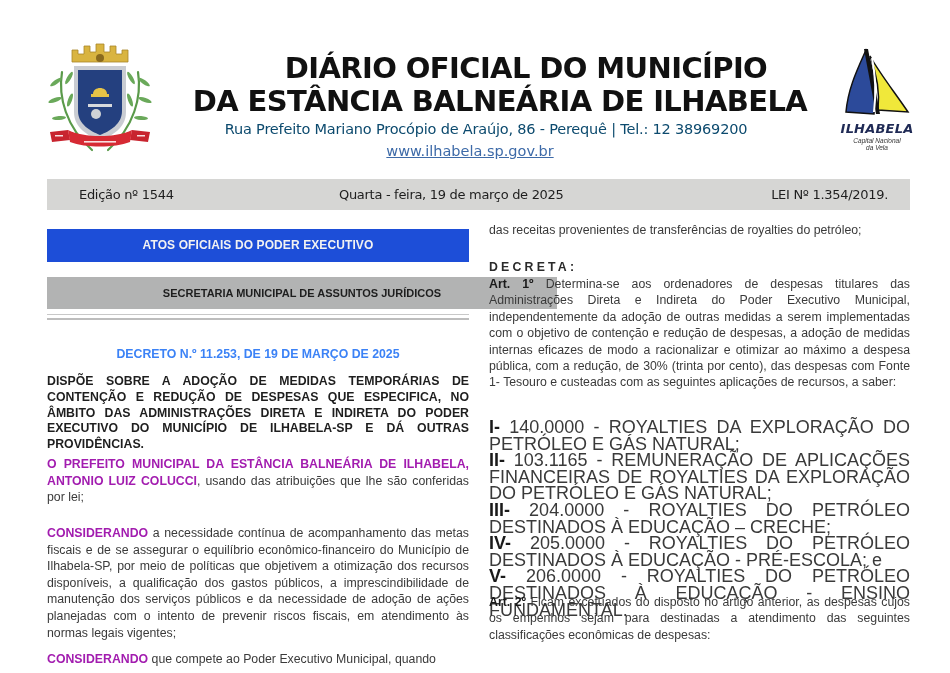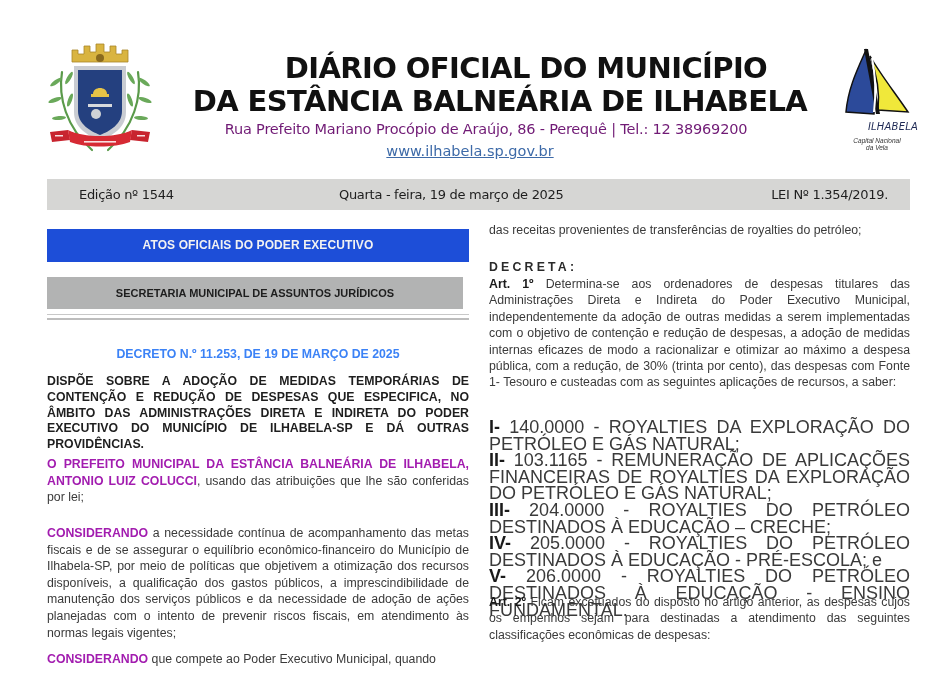--- a/index.html
+++ b/index.html
@@ -3,46 +3,46 @@
 <meta charset="utf-8">
 <style>
   * { box-sizing: border-box; margin: 0; padding: 0; }
   html, body { width: 950px; height: 673px; overflow: hidden; background: #ffffff; }
   body { position: relative; font-family: "Liberation Sans", sans-serif; color: #2a2a2a; }
 
   
   .masthead { position: absolute; left: 0; top: 0; width: 950px; height: 172px; }
   .coat { position: absolute; left: 44px; top: 42px; width: 112px; height: 118px; }
   .brand-logo { position: absolute; left: 836px; top: 48px; width: 82px; height: 110px; }
-  .brand-logo .brand-name { position: absolute; left: 0; top: 73px; width: 82px; text-align: right;
-    font-family: "DejaVu Sans", sans-serif; font-style: italic; font-weight: normal; font-size: 10px; color: #1f2a55; letter-spacing: 0.2px; }
+  .brand-logo .brand-name { position: absolute; left: 0; top: 73px; width: 82px; text-align: center;
+    font-family: "DejaVu Sans", sans-serif; font-style: italic; font-weight: bold; font-size: 13px; color: #1f2a55; letter-spacing: 0.2px; }
   .brand-logo .brand-tag { position: absolute; left: 0; top: 89px; width: 82px; text-align: center;
     font-family: "Liberation Sans", sans-serif; font-style: italic; font-size: 6.5px; line-height: 7px; color: #333; }
 
   .title { position: absolute; left: 170px; width: 620px; text-align: center;
     font-family: "DejaVu Sans", sans-serif; font-weight: bold; color: #111; letter-spacing: -0.6px; white-space: nowrap; }
   .title.l1 { top: 51px; font-size: 29px; left: 216px; }
   .title.l2 { top: 84px; font-size: 29px; left: 190px; }
   .address { position: absolute; left: 196px; top: 121px; width: 580px; text-align: center;
-    font-family: "DejaVu Sans", sans-serif; font-size: 14.5px; color: #701a75; white-space: nowrap; letter-spacing: -0.2px; }
+    font-family: "DejaVu Sans", sans-serif; font-size: 14.5px; color: #0c4a6e; white-space: nowrap; letter-spacing: -0.2px; }
   .website { position: absolute; left: 350px; top: 143px; width: 240px; text-align: center;
     font-family: "DejaVu Sans", sans-serif; font-size: 14.5px; color: #3d6aa8; white-space: nowrap; text-decoration: underline; }
 
   
   .edition-band { position: absolute; left: 47px; top: 179px; width: 863px; height: 31px; background: #d6d6d4; }
   .edition-band span { position: absolute; top: 8px; font-family: "DejaVu Sans", sans-serif; font-size: 13px; color: #1e1e1e; letter-spacing: -0.3px; white-space: nowrap; }
   .ed-num { left: 32px; }
   .ed-date { left: 292px; }
   .ed-law { right: 22px; }
 
   
   .col-left { position: absolute; left: 47px; top: 227px; width: 423px; }
   .bar-dark { position: absolute; left: 0; top: 2px; width: 422px; height: 33px; background: #1d4ed8; color: #f2f2f2;
     font-weight: bold; font-size: 12px; text-align: center; line-height: 33px; letter-spacing: 0.1px; }
-  .bar-gray { position: absolute; left: 0; top: 50px; width: 416px; height: 32px; background: #b2b3b3; color: #1e1e1e;
+  .bar-gray { position: absolute; left: 0; top: 50px; width: 510px; height: 32px; background: #b2b3b3; color: #1e1e1e;
     font-weight: bold; font-size: 11px; text-align: center; line-height: 32px; }
   .double-rule { position: absolute; left: 0; top: 87px; width: 422px; height: 6px; border-top: 1px solid #c8c8c8; border-bottom: 2px solid #bdbdbd; }
 
   .decree-title { position: absolute; left: 0; top: 120px; width: 422px; text-align: center; font-weight: bold; font-size: 12.3px; color: #3b82f6; }
   .ementa { position: absolute; left: 0; top: 147px; width: 422px; font-weight: bold; font-size: 12.3px; line-height: 15.8px; color: #1e1e1e; text-align: justify; text-align-last: left; }
 
   .para { position: absolute; left: 0; width: 422px; font-size: 12.3px; line-height: 16.6px; color: #3a3a3a; text-align: justify; }
   .para b { color: #a21caf; }
   .p-prefeito { top: 229px; }
   .p-cons1 { top: 298px; }

